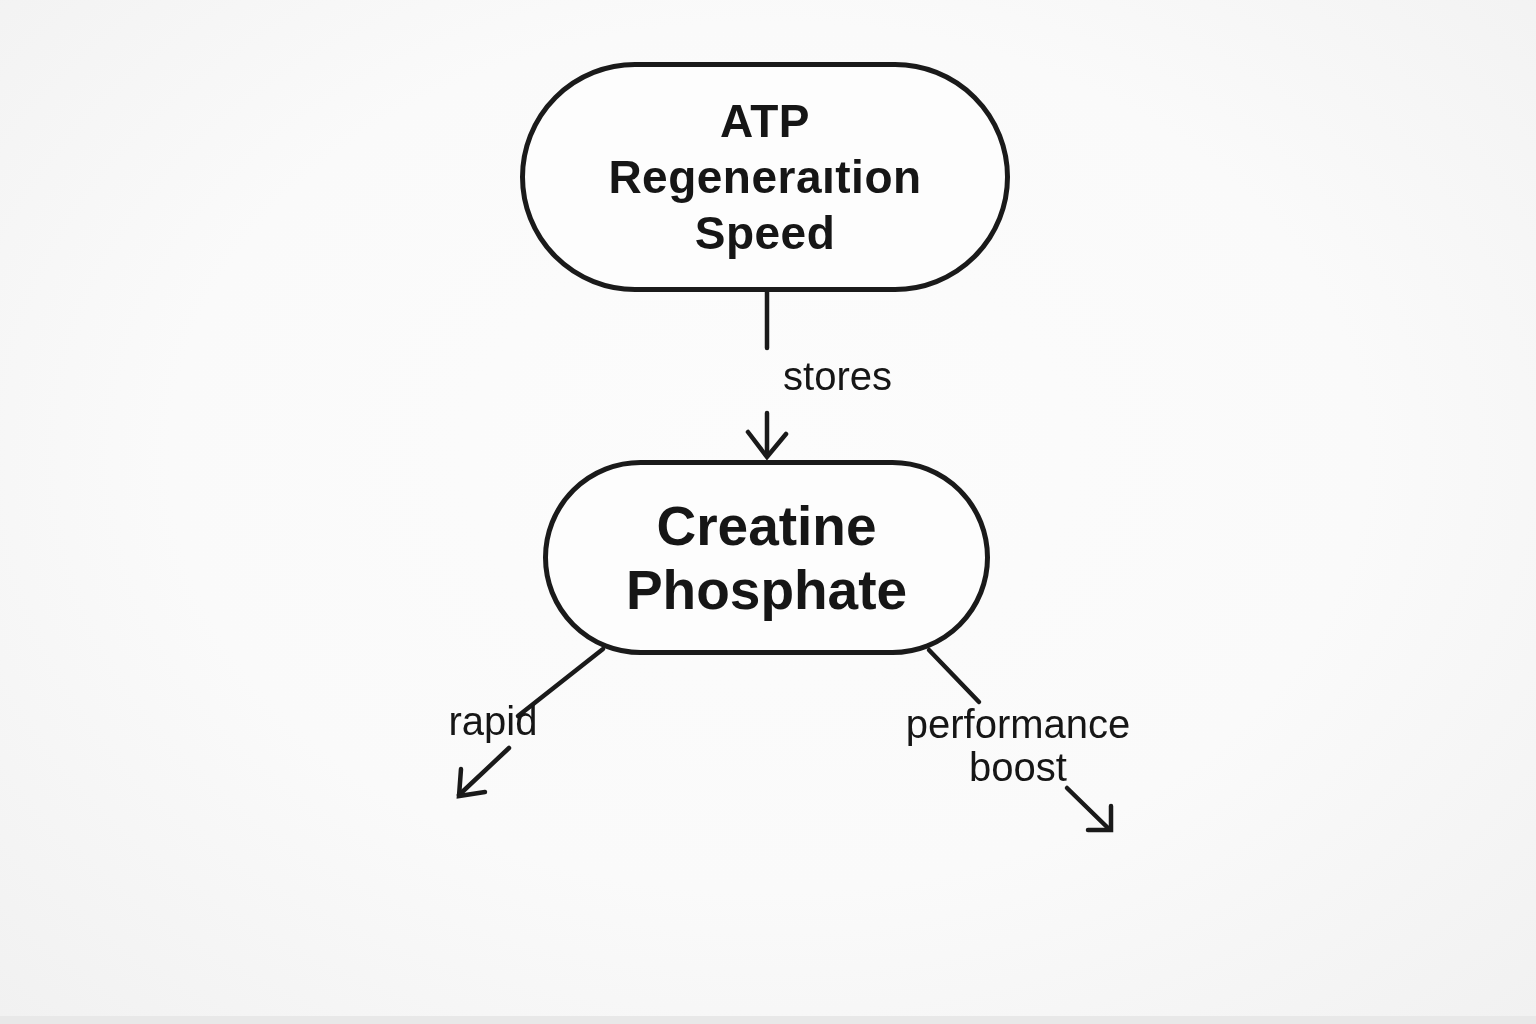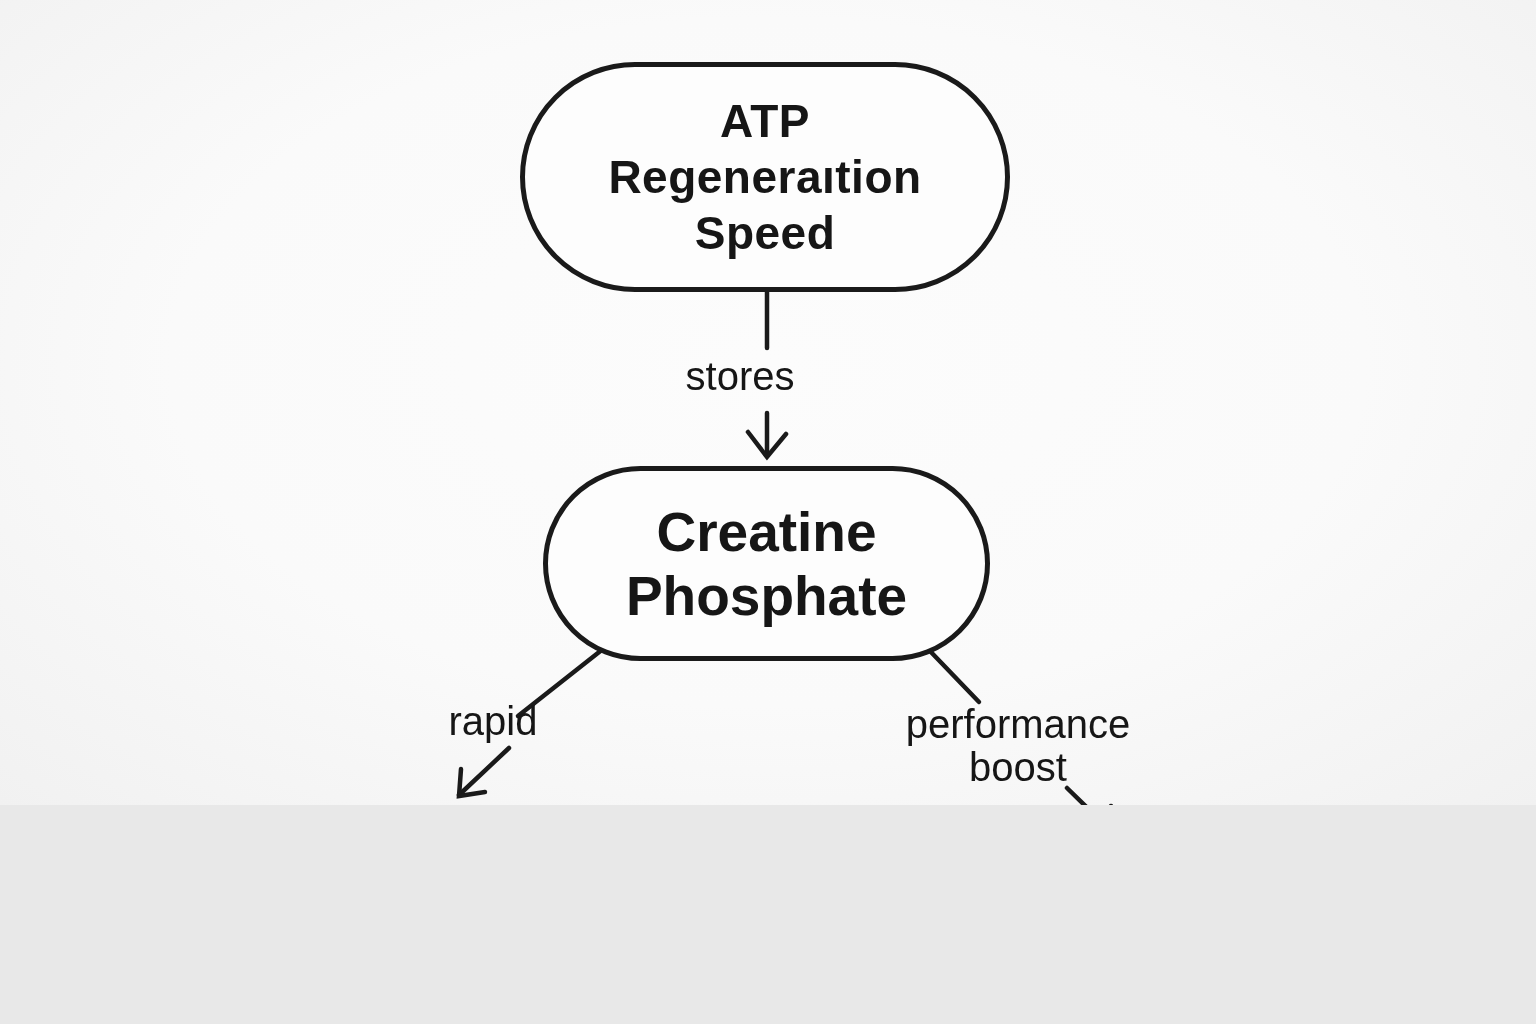--- a/index.html
+++ b/index.html
@@ -8,21 +8,21 @@
     --text:#161616;
   }
   html,body{margin:0;padding:0;}
   body{
     font-family:"Liberation Sans", sans-serif;
     background:#e8e8e8;
   }
   .canvas{
     position:relative;
     width:1536px;
-    height:805px;
+    height:1016px;
     margin:0 auto;
     background:radial-gradient(ellipse at 50% 45%, #fcfcfc 0%, var(--bg) 55%, #f1f1f1 100%);
     overflow:hidden;
   }
   .edges{
     position:absolute;
     left:0;top:0;
     width:1536px;height:1024px;
   }
   .edges line,.edges polyline{
@@ -48,36 +48,36 @@
   .node span{white-space:pre-line;}
   .node-atp{
     left:520px;top:62px;width:490px;height:230px;
     border-radius:115px;
     font-size:46px;line-height:56px;
     letter-spacing:0.5px;
   }
   .node-creatine{
     left:543px;top:460px;width:447px;height:195px;
     border-radius:98px;
-    font-size:55px;line-height:64px;margin-top:6px;
+    font-size:55px;line-height:64px;
   }
   .node-enhanced{
     left:253px;top:797px;width:384px;height:163px;
     border-radius:82px;
     font-size:47px;line-height:57px;
   }
   .edge-label{
     position:absolute;
     color:var(--text);
     font-size:40px;
     line-height:43px;
     text-align:center;
     white-space:pre-line;
   }
-  .label-stores{left:620px;top:355px;width:240px;}
+  .label-stores{left:652px;top:355px;width:240px;text-align:right;}
   .label-rapid{left:393px;top:700px;width:200px;}
   .label-performance{left:886px;top:703px;width:264px;}
 </style>
 </head>
 <body>
 
 <div class="canvas">
 
   <svg class="edges" viewBox="0 0 1536 1024" xmlns="http://www.w3.org/2000/svg">
 

